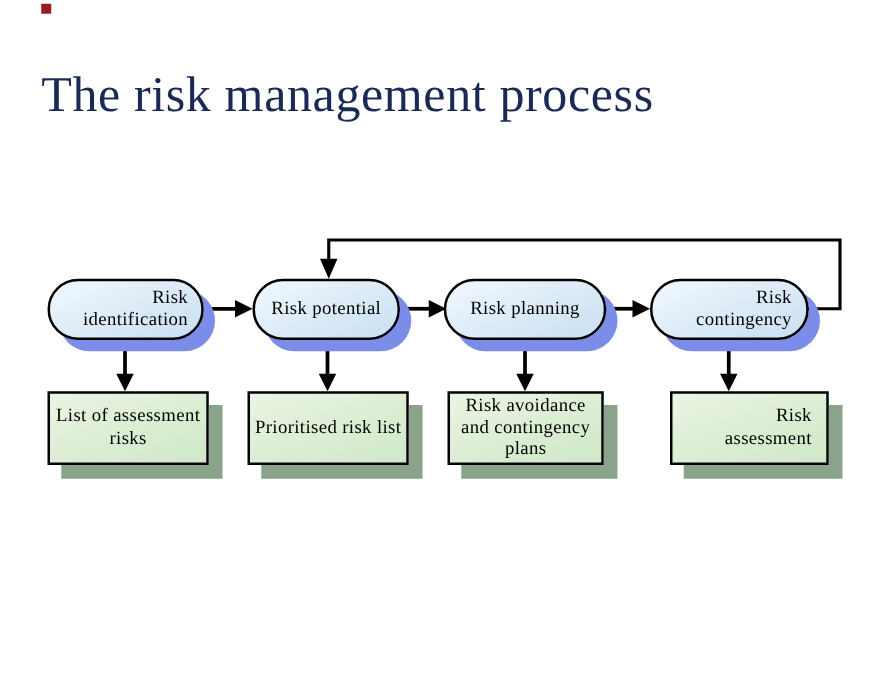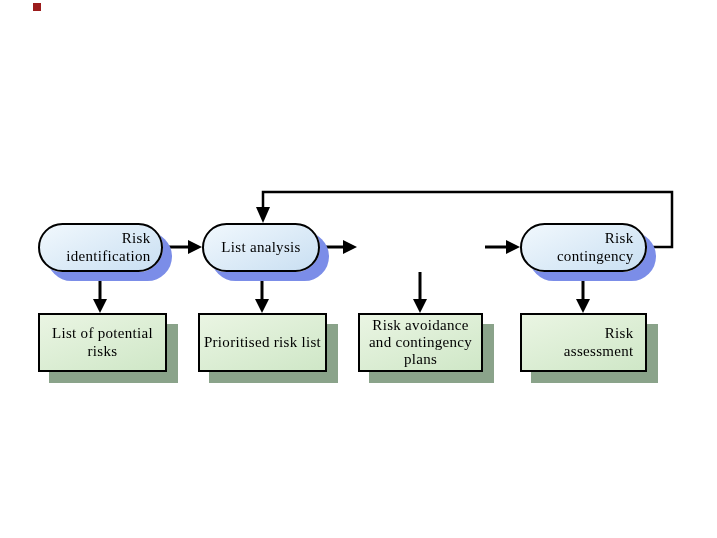--- a/index.html
+++ b/index.html
@@ -44,31 +44,32 @@
     background:linear-gradient(160deg,var(--c-output-fill-top,#eaf5e3) 0%,var(--c-output-fill-bottom,#cfe7c7) 100%);
     box-shadow:11px 11px 0 var(--c-output-shadow,#8aa38a);
   }
   .b1{left:38px;width:125px;}
   .b2{left:202px;width:118px;}
   .b3{left:355px;width:130px;}
   .b4{left:520px;width:127px;}
   .g1{left:38px;width:129px;}
   .g2{left:198px;width:129px;}
   .g3{left:358px;width:125px;}
-  .g4{left:520px;width:127px;}
+  .g4{left:536px;width:127px;}
   .node span{display:block;}
   .narrow span{max-width:100px;margin:0 auto;text-align:right;}
 </style>
 </head>
 <body>
 
 <div class="slide">
 
   <div class="corner-marker"></div>
 
+  <h1 class="title">The risk management process</h1>
 
   <div class="diagram">
 
     <svg class="connectors" width="717" height="538" viewBox="0 0 717 538" aria-hidden="true">
 
       <path class="shaft" stroke-width="2.5" d="M646 247 L672 247 L672 192 L263 192 L263 209"></path>
       <polygon class="head" points="256,207 270,207 263,223"></polygon>
 
       <path class="shaft" stroke-width="3" d="M163 247 L189 247"></path>
       <polygon class="head" points="188,240 188,254 202,247"></polygon>
@@ -89,28 +90,31 @@
       <polygon class="head" points="413,299 427,299 420,313"></polygon>
 
       <path class="shaft" stroke-width="3" d="M583 272 L583 300"></path>
       <polygon class="head" points="576,299 590,299 583,313"></polygon>
     </svg>
 
     <div class="node stage b1 narrow">
       <span>Risk identification</span>
     </div>
     <div class="node stage b2">
-      <span>List analysis</span>
+      <span>Risk potential</span>
+    </div>
+    <div class="node stage b3">
+      <span>Risk planning</span>
     </div>
     <div class="node stage b4 narrow">
       <span>Risk contingency</span>
     </div>
 
     <div class="node output g1">
-      <span>List of potential risks</span>
+      <span>List of assessment risks</span>
     </div>
     <div class="node output g3">
       <span>Risk avoidance and contingency plans</span>
     </div>
     <div class="node output g2">
       <span>Prioritised risk list</span>
     </div>
     <div class="node output g4 narrow">
       <span>Risk assessment</span>
     </div>

